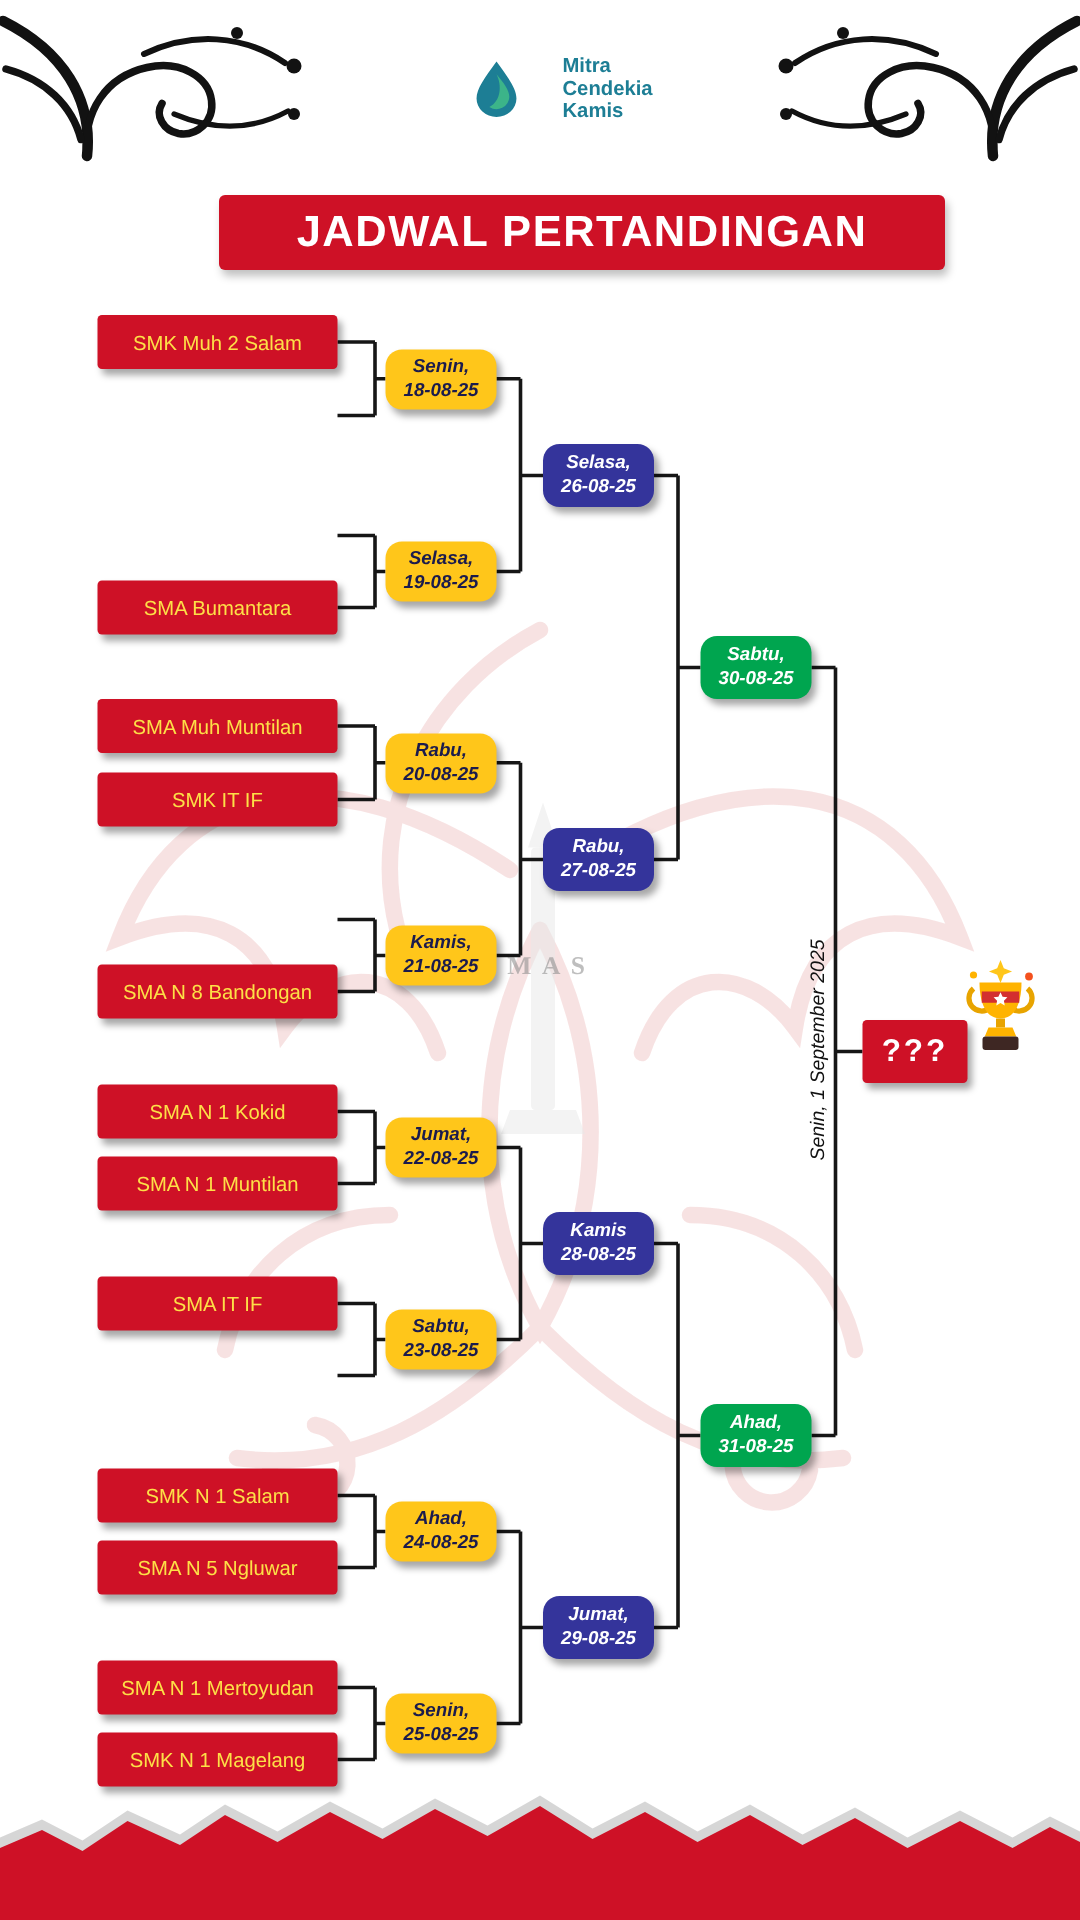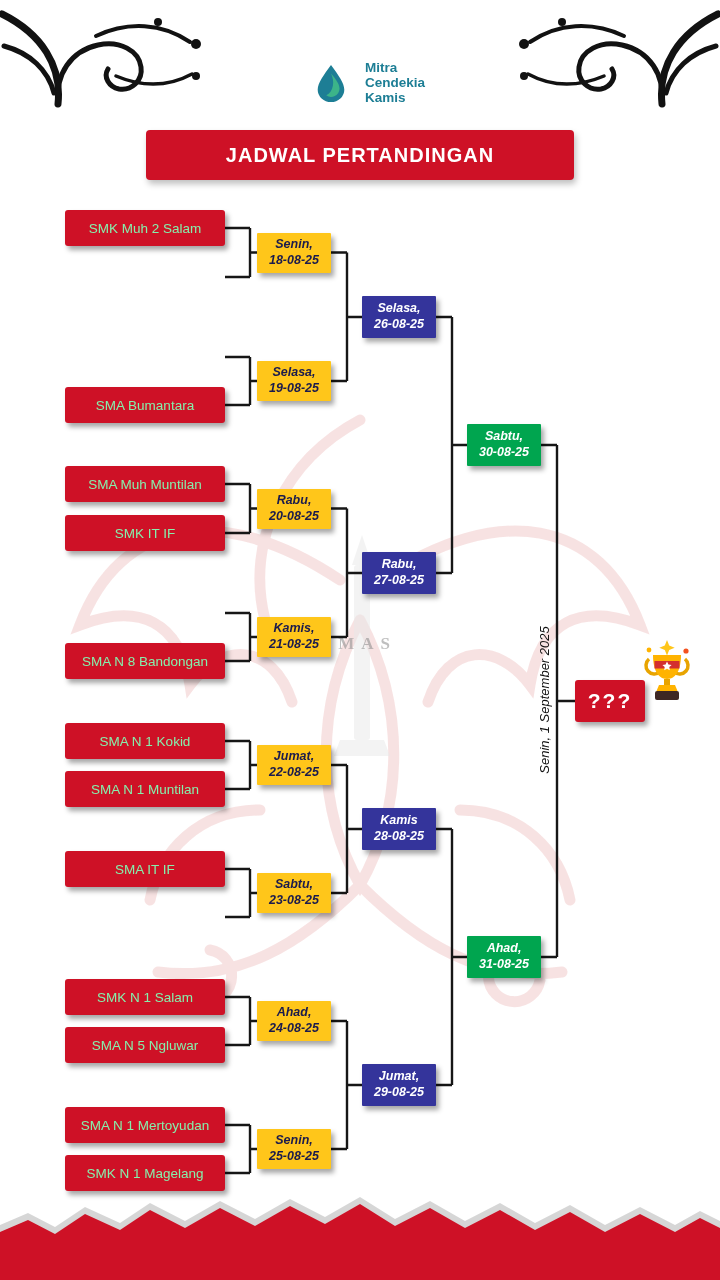--- a/index.html
+++ b/index.html
@@ -4,39 +4,39 @@
 <style>
   html,body{margin:0;padding:0;background:#e9e9e9;}
   .page{
     position:relative;width:720px;height:1280px;margin:0 auto;
     background:#ffffff;overflow:hidden;
     font-family:"Liberation Sans",sans-serif;
   }
   .abs{position:absolute;}
   svg{display:block;}
   
-  .logo{left:312px;top:60px;display:flex;align-items:center;gap:15px;}
+  .logo{left:312px;top:36px;display:flex;align-items:center;gap:25px;}
   .logo-text{font-size:13.5px;font-weight:bold;color:#1d7e95;line-height:1.12;}
   .title-banner{
-    left:146px;top:130px;width:428px;height:50px;background:#ce1126;
+    left:146px;top:130px;width:484px;height:50px;background:#ce1126;
     border-radius:4px;display:flex;align-items:center;justify-content:center;
-    color:#ffffff;font-size:20px;font-weight:800;letter-spacing:1px;
+    color:#ffffff;font-size:29px;font-weight:800;letter-spacing:1px;
     box-shadow:2px 4px 6px rgba(0,0,0,.25);
   }
   
   .team{
-    left:65px;width:160px;height:36px;background:#ce1126;color:#86efac;
+    left:65px;width:160px;height:36px;background:#ce1126;color:#fde047;
     display:flex;align-items:center;justify-content:center;text-align:center;
     font-size:13.5px;font-weight:500;border-radius:3px;
     box-shadow:3px 4px 5px rgba(0,0,0,.35);
   }
   .date-box{
     width:74px;display:flex;flex-direction:column;align-items:center;justify-content:center;
     font-style:italic;font-size:12.5px;font-weight:600;line-height:1.25;
-    border-radius:1px;box-shadow:3px 4px 5px rgba(0,0,0,.35);text-align:center;
+    border-radius:11px;box-shadow:3px 4px 5px rgba(0,0,0,.35);text-align:center;
   }
   .yellow{left:257px;height:40px;background:#ffc61a;color:#1b1b4d;}
   .blue{left:362px;height:42px;background:#34349b;color:#ffffff;}
   .green{left:467px;height:42px;background:#00a54f;color:#ffffff;}
   .final-box{
     left:575px;top:680px;width:70px;height:42px;background:#ce1126;color:#ffffff;
     display:flex;align-items:center;justify-content:center;font-size:21px;font-weight:800;
     letter-spacing:2px;border-radius:3px;box-shadow:3px 4px 5px rgba(0,0,0,.35);
   }
   .final-date{

